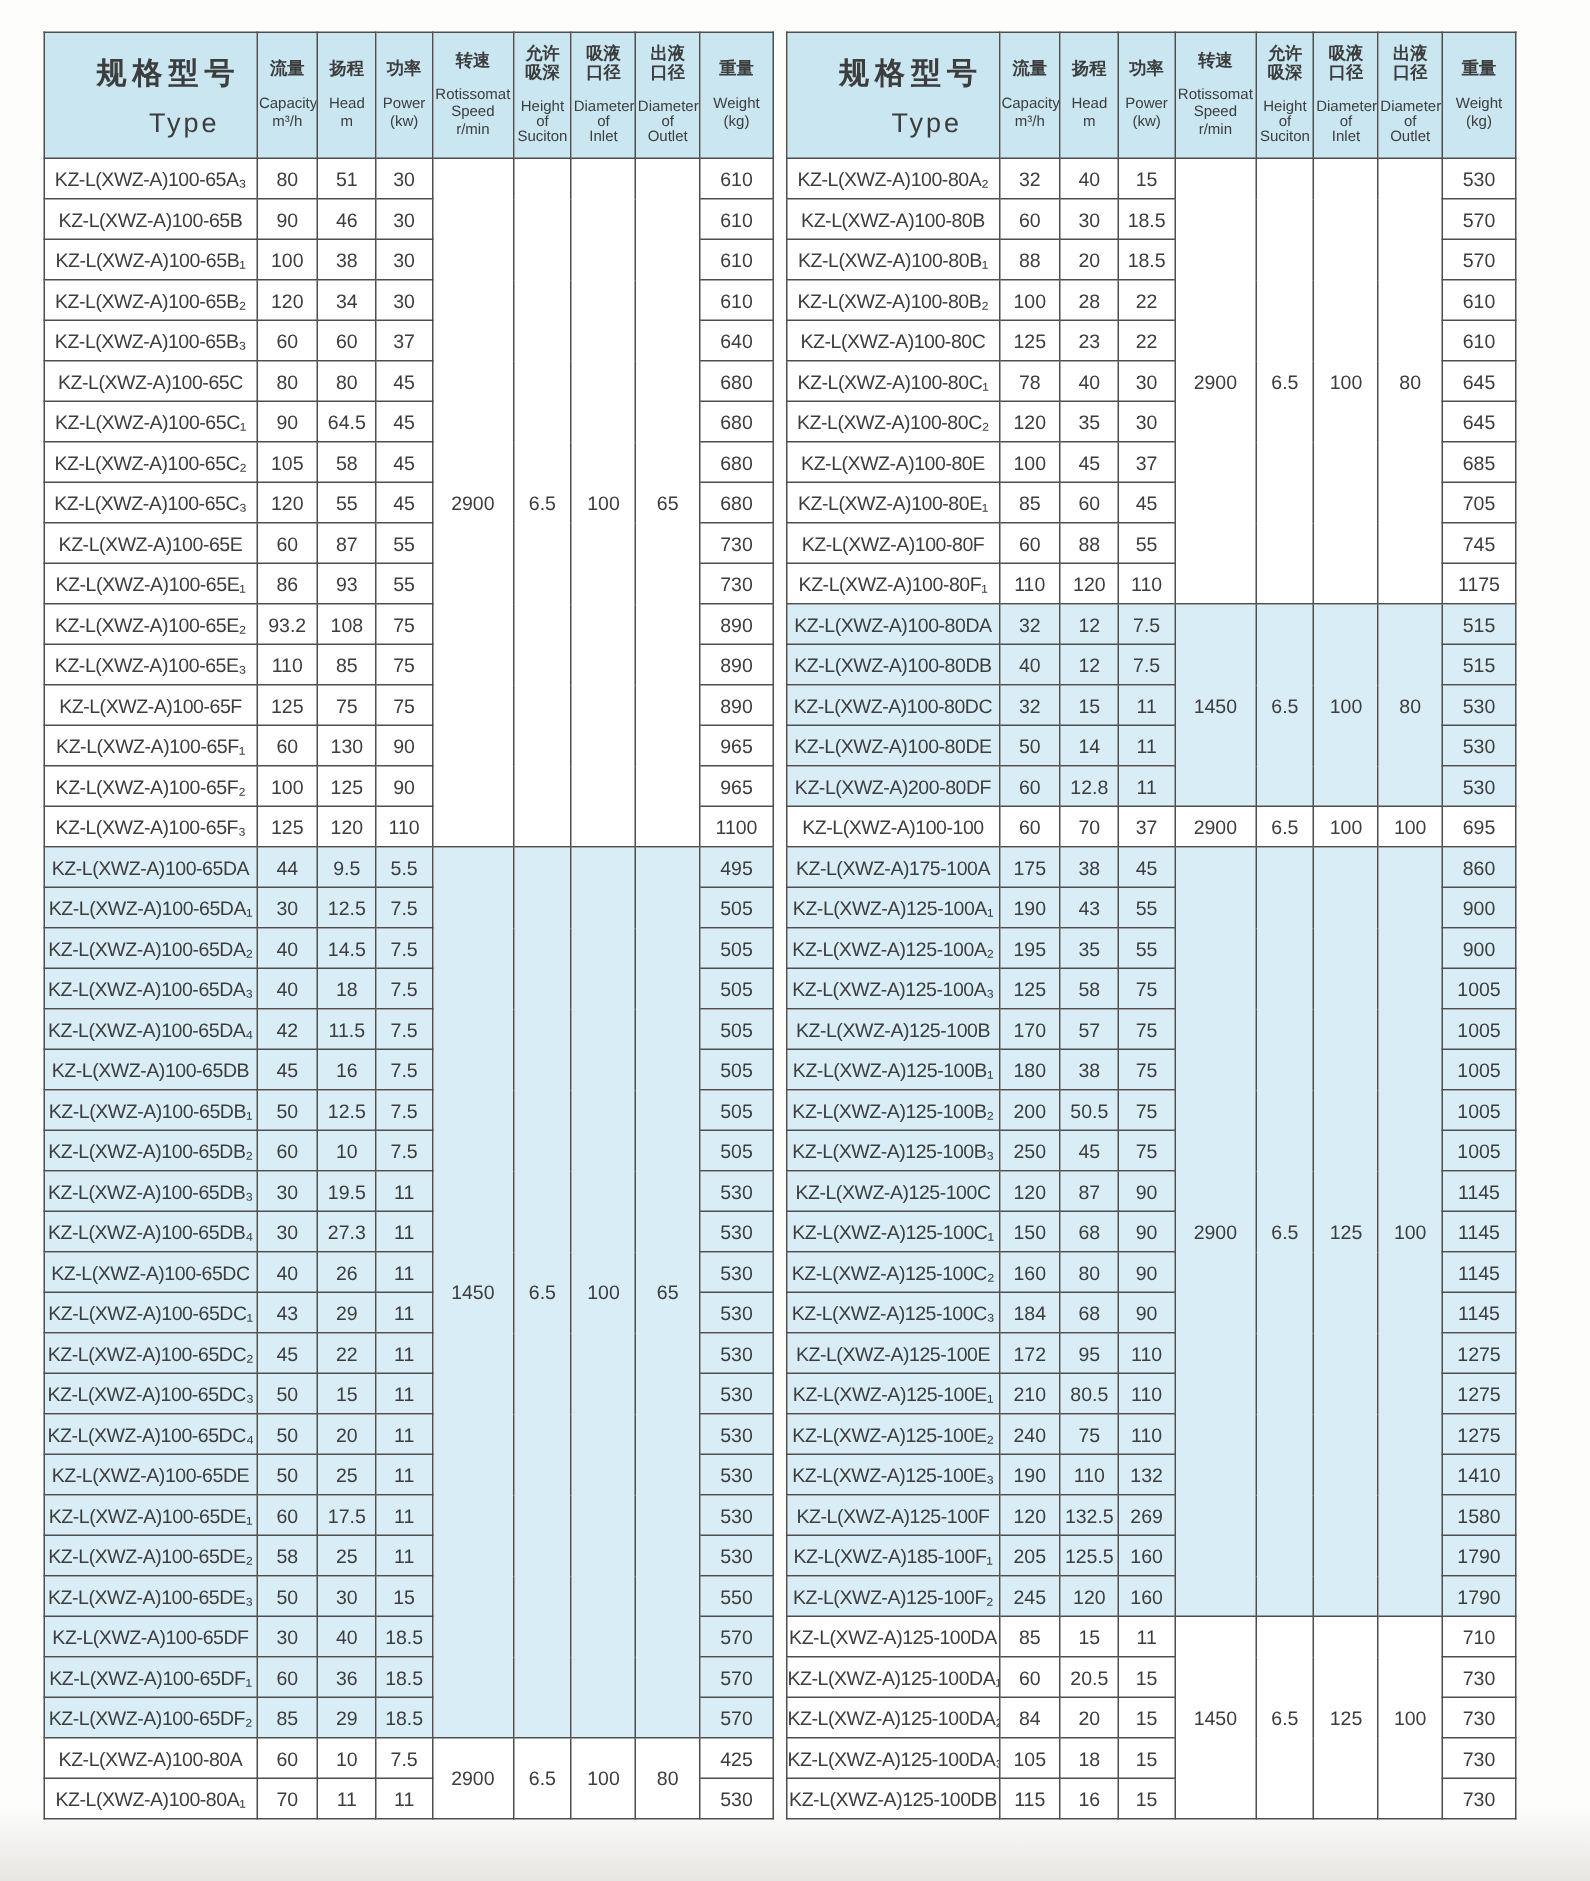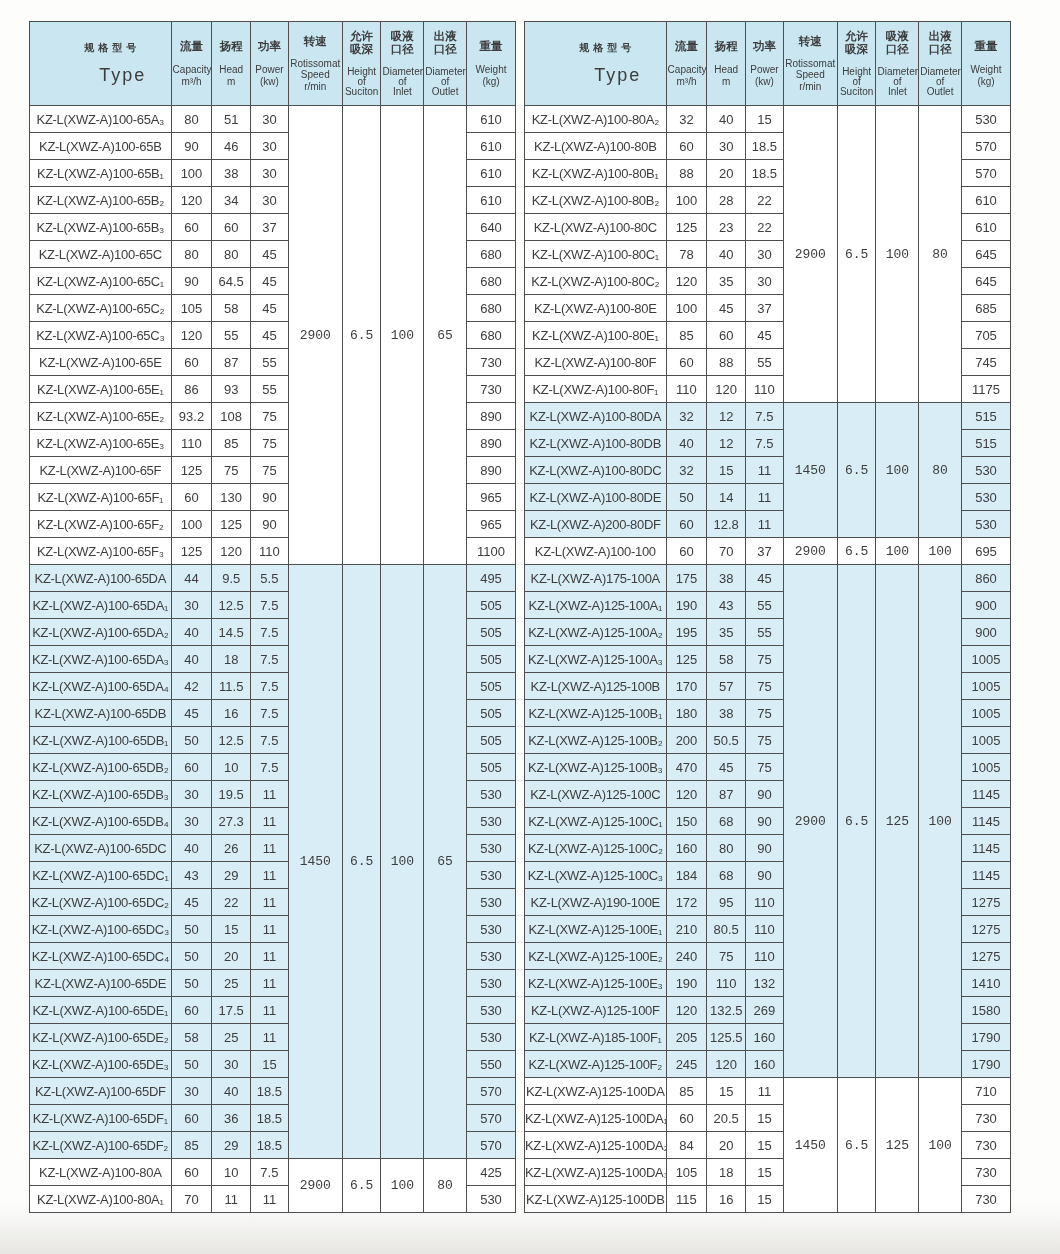--- a/index.html
+++ b/index.html
@@ -23,22 +23,22 @@
   }
   table.spec td{
     height:27px;text-align:center;vertical-align:middle;
     font-size:13px;padding:0;background:#ffffff;
   }
   td.type{
     text-align:left;padding-left:5px;font-size:10.5px;
     letter-spacing:-0.3px;white-space:nowrap;
   }
   tr.hl td{background:#d9edf6;}
-  td.merged{font-size:13.5px;font-family:Liberation Mono, monospace;}
-  .h-type-zh{font-size:10px;font-weight:bold;letter-spacing:4px;padding-left:24px;}
+  td.merged{font-size:13.5px;}
+  .h-type-zh{font-size:20px;font-weight:bold;letter-spacing:4px;padding-left:24px;}
   .h-type-en{font-size:18px;letter-spacing:2px;margin-top:10px;margin-left:45px;}
   .h-zh{font-size:11.5px;font-weight:bold;white-space:pre-line;line-height:1.15;}
   .h-en{font-size:10px;white-space:pre-line;line-height:1.02;margin-top:11px;}
   .h-unit{font-size:10px;margin-top:1px;}
 </style>
 </head>
 <body>
 
 <div class="sheet">
   <table class="spec">
@@ -657,21 +657,21 @@
         </tr>
         <tr class="hl">
           <td class="type">KZ-L(XWZ-A)125-100B₂</td>
           <td>200</td>
           <td>50.5</td>
           <td>75</td>
           <td>1005</td>
         </tr>
         <tr class="hl">
           <td class="type">KZ-L(XWZ-A)125-100B₃</td>
-          <td>470</td>
+          <td>250</td>
           <td>45</td>
           <td>75</td>
           <td>1005</td>
         </tr>
         <tr class="hl">
           <td class="type">KZ-L(XWZ-A)125-100C</td>
           <td>120</td>
           <td>87</td>
           <td>90</td>
           <td>1145</td>
@@ -691,21 +691,21 @@
           <td>1145</td>
         </tr>
         <tr class="hl">
           <td class="type">KZ-L(XWZ-A)125-100C₃</td>
           <td>184</td>
           <td>68</td>
           <td>90</td>
           <td>1145</td>
         </tr>
         <tr class="hl">
-          <td class="type">KZ-L(XWZ-A)190-100E</td>
+          <td class="type">KZ-L(XWZ-A)125-100E</td>
           <td>172</td>
           <td>95</td>
           <td>110</td>
           <td>1275</td>
         </tr>
         <tr class="hl">
           <td class="type">KZ-L(XWZ-A)125-100E₁</td>
           <td>210</td>
           <td>80.5</td>
           <td>110</td>

